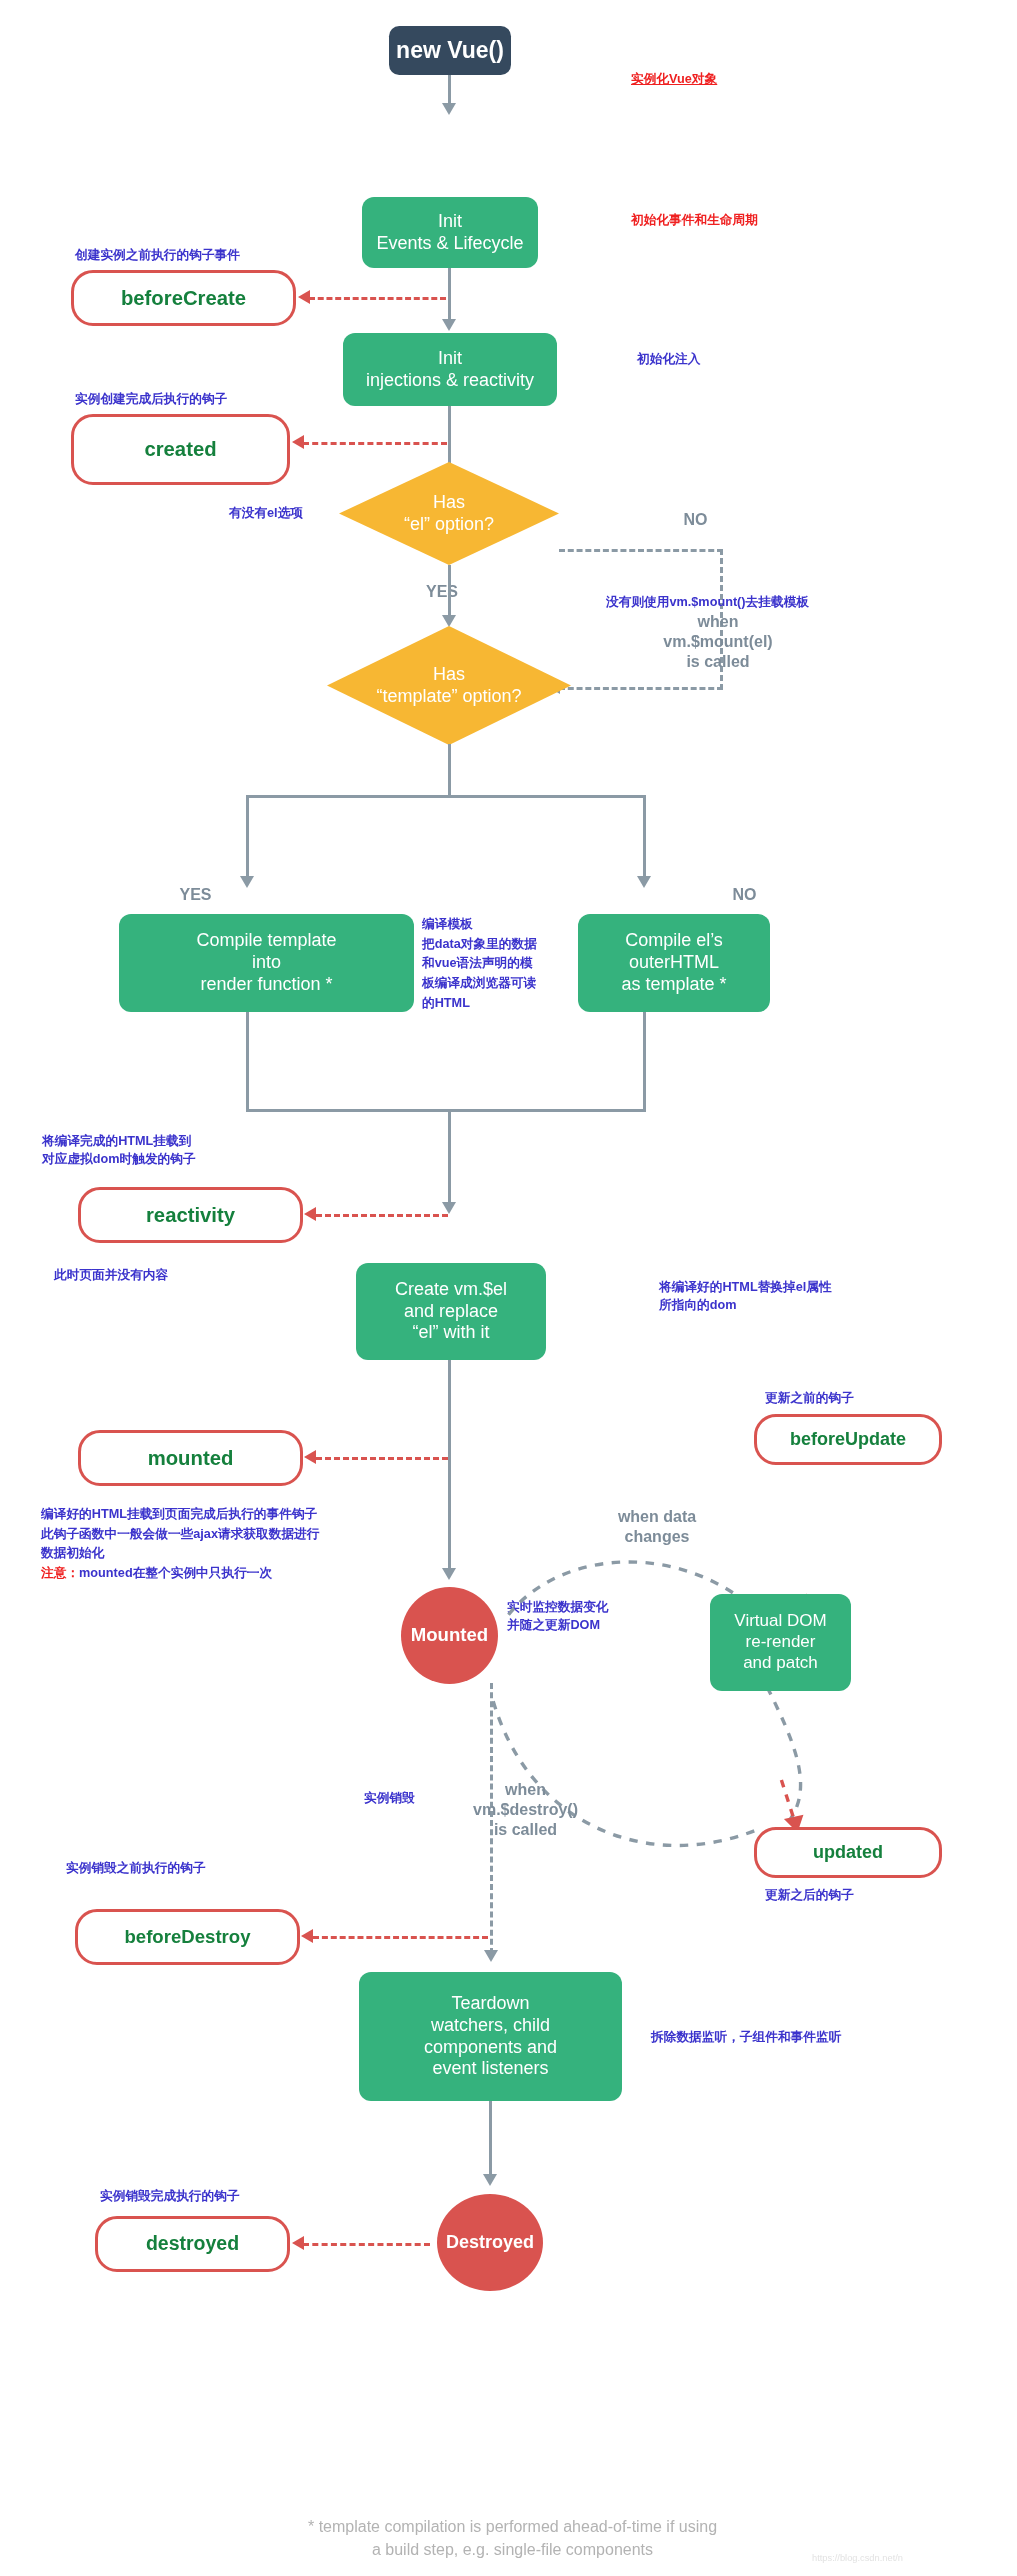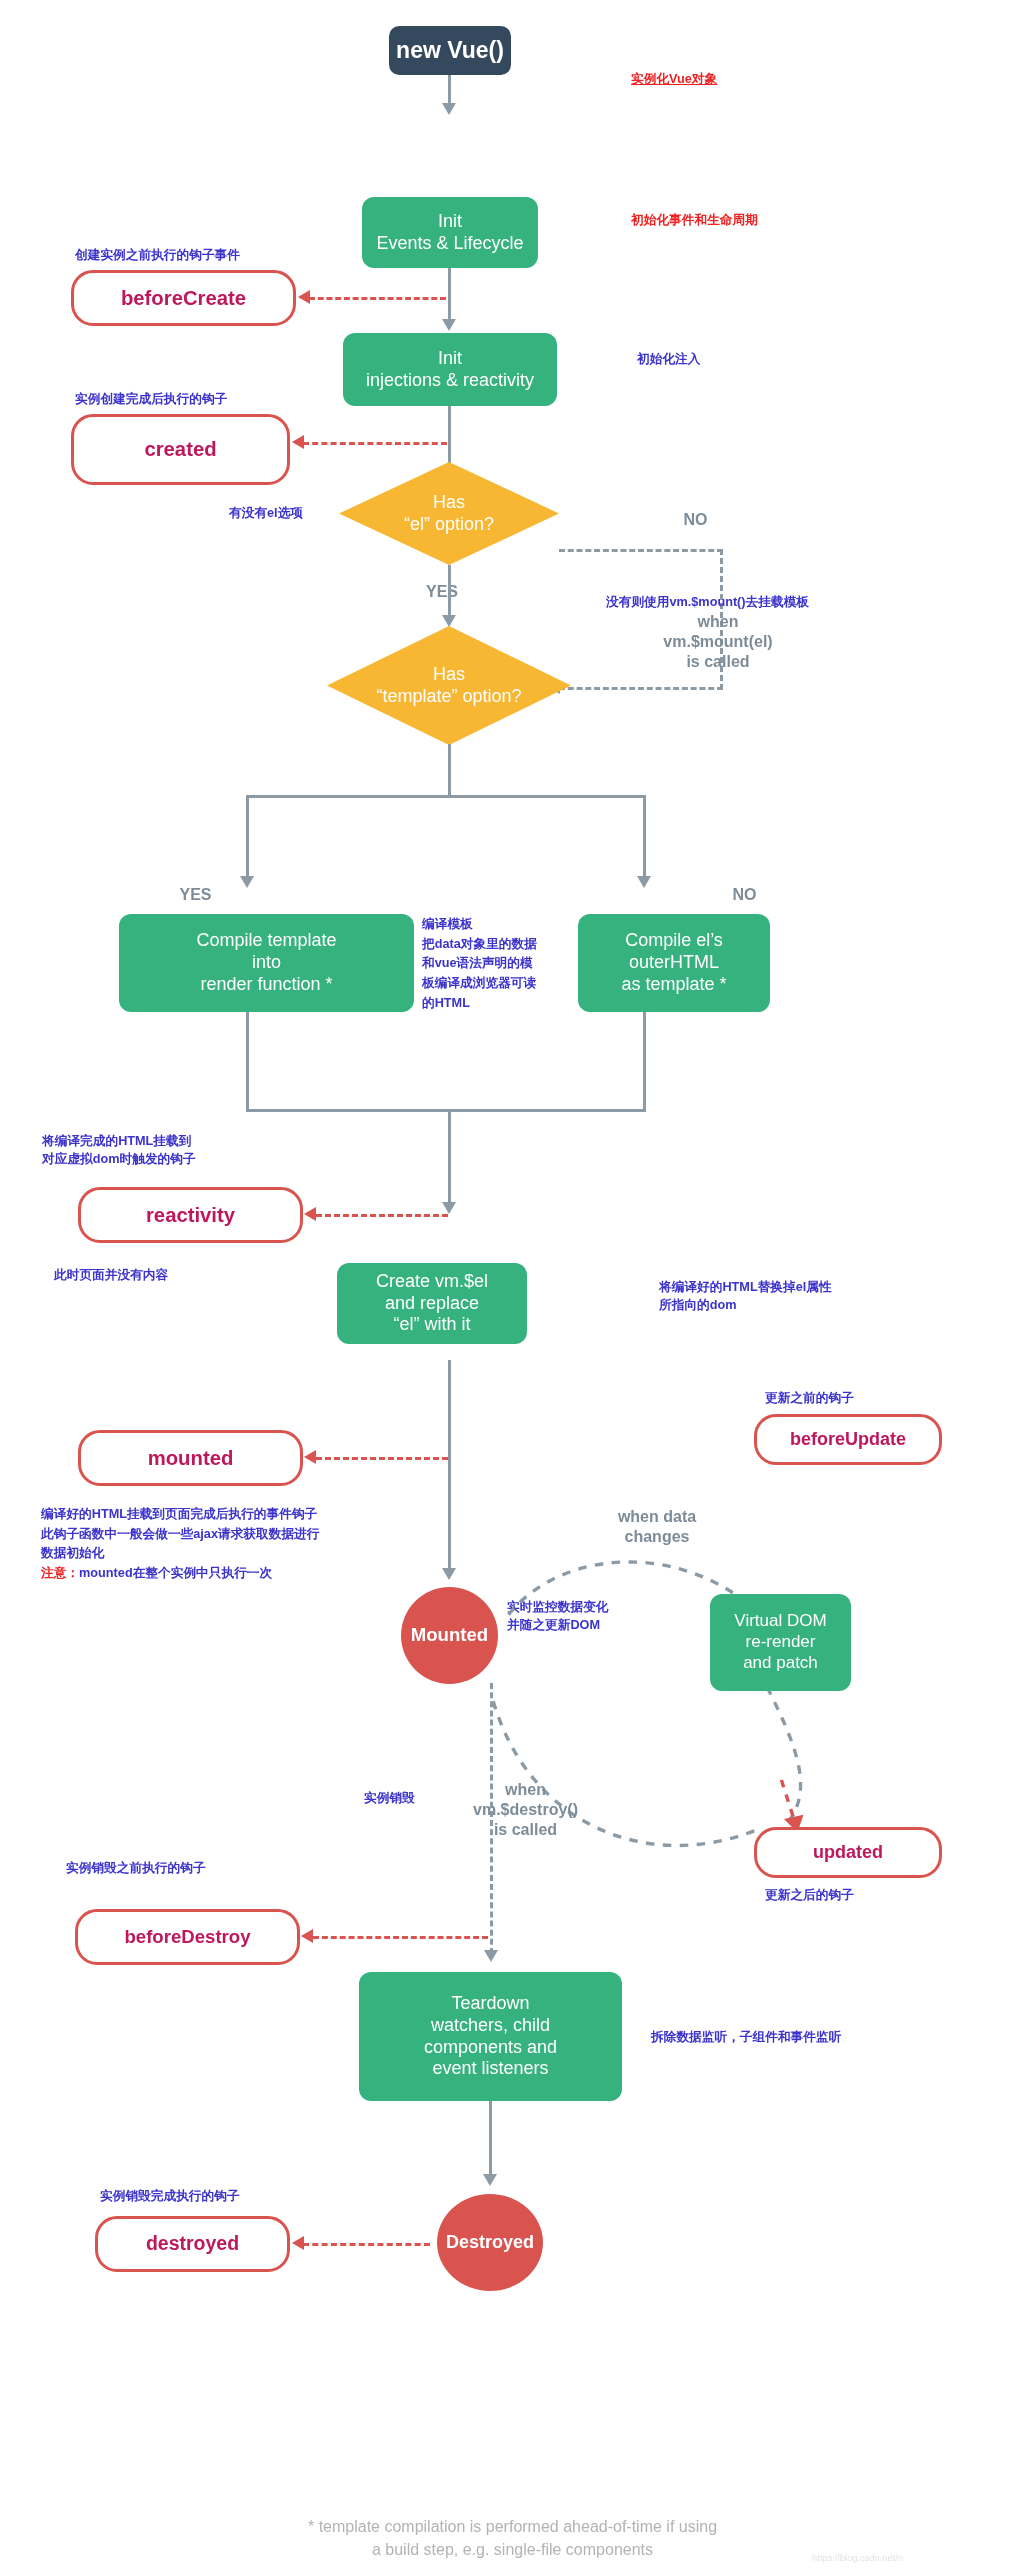--- a/index.html
+++ b/index.html
@@ -25,21 +25,21 @@
     background:#35495e; color:#ffffff;
     border-radius:10.2px;
     font-weight:bold; font-size:23px;
   }
   .n-green {
     background:#35b27d; color:#ffffff;
     border-radius:12px;
     font-weight:normal; font-size:18px;
   }
   .n-hook {
-    background:#ffffff; color:#be185d;
+    background:#ffffff; color:#15803d;
     border:3.4px solid #d9534f;
     border-radius:22px;
     font-weight:bold; font-size:20.3px;
   }
   .n-circle {
     background:#d9534f; color:#ffffff;
     border-radius:50%;
     font-weight:bold; font-size:18.6px;
   }
 
@@ -213,21 +213,21 @@
   <div class="vline" style="left:448px; top:1109px; height:97px;"></div>
   <div class="arrowdown" style="left:442px; top:1202px;"></div>
 
   <div class="lbl-blue" style="left:42px; top:1132px;">将编译完成的HTML挂载到
 对应虚拟dom时触发的钩子</div>
   <div class="node n-hook" style="left:78px; top:1187px; width:225px; height:56px;">reactivity</div>
   <div class="dash-red" style="left:316px; top:1214px; width:132px;"></div>
   <div class="arrowleft-red" style="left:304px; top:1207px;"></div>
   <div class="lbl-blue" style="left:42px; top:1266px;margin-left:12px;">此时页面并没有内容</div>
 
-  <div class="node n-green" style="left:337px; top:1263px; width:190px; height:81px; white-space:pre-line;text-align:center;">Create vm.$el
+  <div class="node n-green" style="left:356px; top:1263px; width:190px; height:97px; white-space:pre-line;text-align:center;">Create vm.$el
 and replace
 “el” with it</div>
   <div class="lbl-blue" style="left:659px; top:1278px;">将编译好的HTML替换掉el属性
 所指向的dom</div>
 
   <div class="vline" style="left:448px; top:1360px; height:212px;"></div>
   <div class="arrowdown" style="left:442px; top:1568px;"></div>
 
   <div class="node n-hook" style="left:78px; top:1430px; width:225px; height:56px;">mounted</div>
   <div class="dash-red" style="left:316px; top:1457px; width:132px;"></div>

